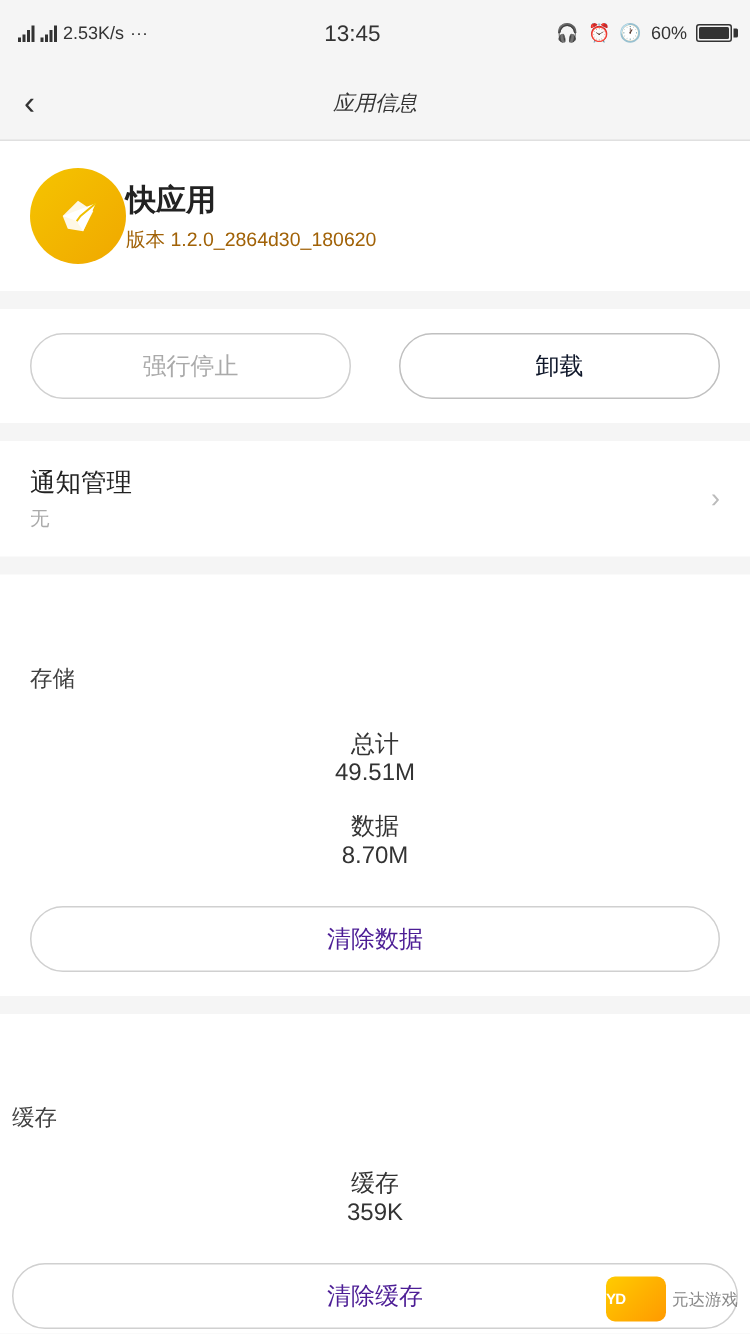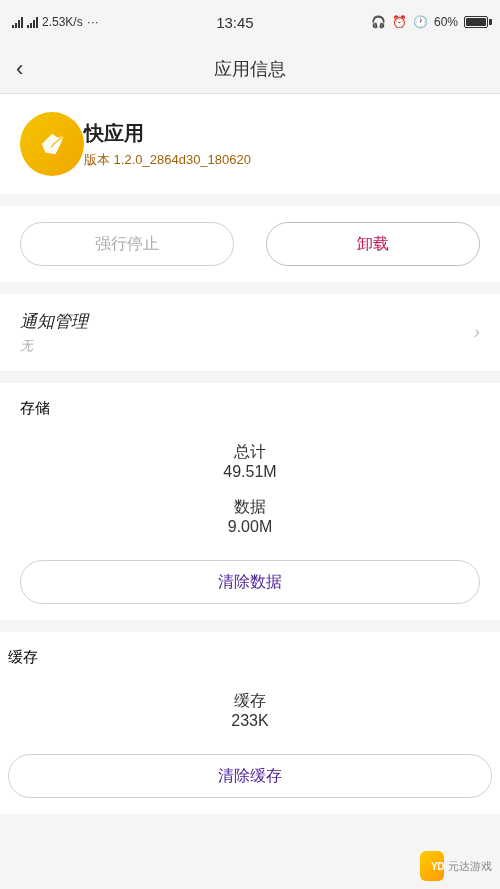--- a/index.html
+++ b/index.html
@@ -89,23 +89,24 @@
 
     .nav-back {
       position: absolute;
       left: 16px;
       font-size: 22px;
       color: #333;
       cursor: pointer;
     }
 
     .nav-title {
-      font-size: 18px;
+      font-size: 14px;
       font-weight: 500;
       color: #333;
+      font-style: italic;
     }
 
     
     .content {
       background-color: #f5f5f5;
       padding: 0;
     }
 
     
     .app-info-section {
@@ -166,34 +167,33 @@
       background: #fff;
       font-size: 16px;
       color: #aaa;
       cursor: pointer;
       display: flex;
       align-items: center;
       justify-content: center;
     }
 
     .action-btn.active {
-      color: #be185d;
+      color: #0f172a;
       border-color: #c0c0c0;
       text-align: right;
     }
 
     
     .notification-section {
       background-color: #fff;
       padding: 16px 20px;
       display: flex;
       align-items: center;
       justify-content: space-between;
       margin-bottom: 12px;
-      font-style: italic;
     }
 
     .notification-left {
       display: flex;
       flex-direction: column;
     }
 
     .notification-title {
       font-size: 17px;
       color: #222;
@@ -213,23 +213,24 @@
 
     
     .storage-section {
       background-color: #fff;
       padding: 16px 20px;
       margin-bottom: 12px;
     }
 
     .section-title {
       font-size: 15px;
-      color: #000000;
+      color: #404040;
       font-weight: 500;
       margin-bottom: 16px;
+      margin-top: 44px;
     }
 
     .storage-row {
       display: flex;
       justify-content: space-between;
       align-items: center;
       padding: 8px 0;
       flex-direction: column;
     }
 
@@ -269,27 +270,27 @@
     .watermark {
       position: absolute;
       bottom: 8px;
       right: 8px;
       display: flex;
       align-items: center;
       gap: 4px;
     }
 
     .watermark-logo {
-      width: 24px;
+      width: 40px;
       height: 30px;
       background: linear-gradient(135deg, #ffcc00, #ff9900);
       border-radius: 6px;
       display: flex;
       align-items: center;
-      justify-content: flex-end;
+      justify-content: flex-start;
       font-size: 10px;
       font-weight: bold;
       color: #fff;
       letter-spacing: -0.5px;
     }
 
     .watermark-text {
       font-size: 11px;
       color: #888;
     }
@@ -381,32 +382,32 @@
 
   <div class="storage-section">
     <div class="section-title">存储</div>
 
     <div class="storage-row">
       <span class="storage-label">总计</span>
       <span class="storage-value">49.51M</span>
     </div>
     <div class="storage-row">
       <span class="storage-label">数据</span>
-      <span class="storage-value">9.00M</span>
+      <span class="storage-value">8.70M</span>
     </div>
 
     <button class="clear-btn">清除数据</button>
   </div>
 
   <div class="cache-section">
     <div class="section-title">缓存</div>
 
     <div class="storage-row">
       <span class="storage-label">缓存</span>
-      <span class="storage-value">233K</span>
+      <span class="storage-value">359K</span>
     </div>
 
     <button class="clear-btn">清除缓存</button>
   </div>
 
 </div>
 
 <div class="watermark">
   <div class="watermark-logo">
     <span>YD</span>

